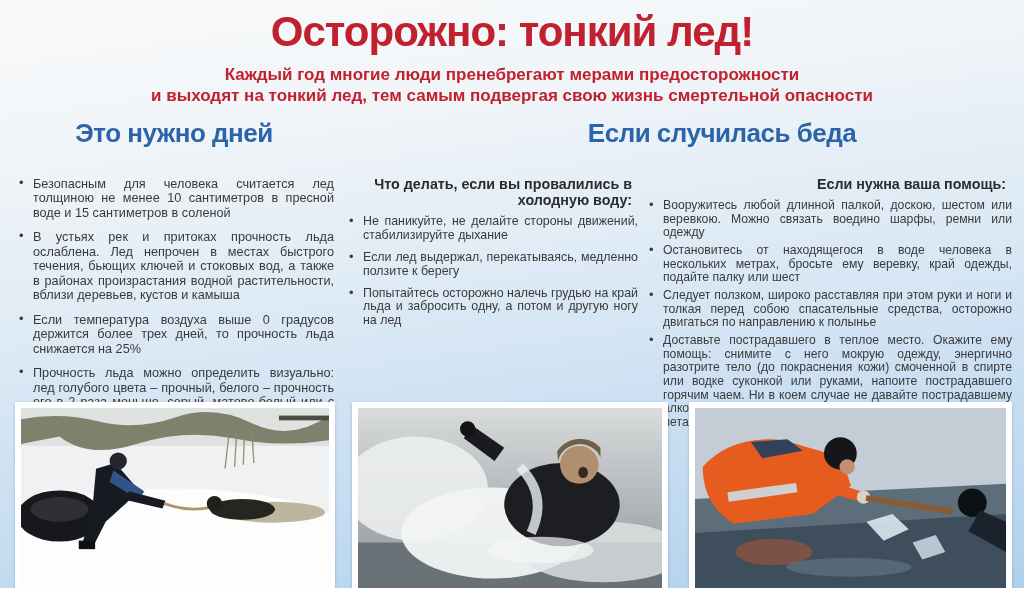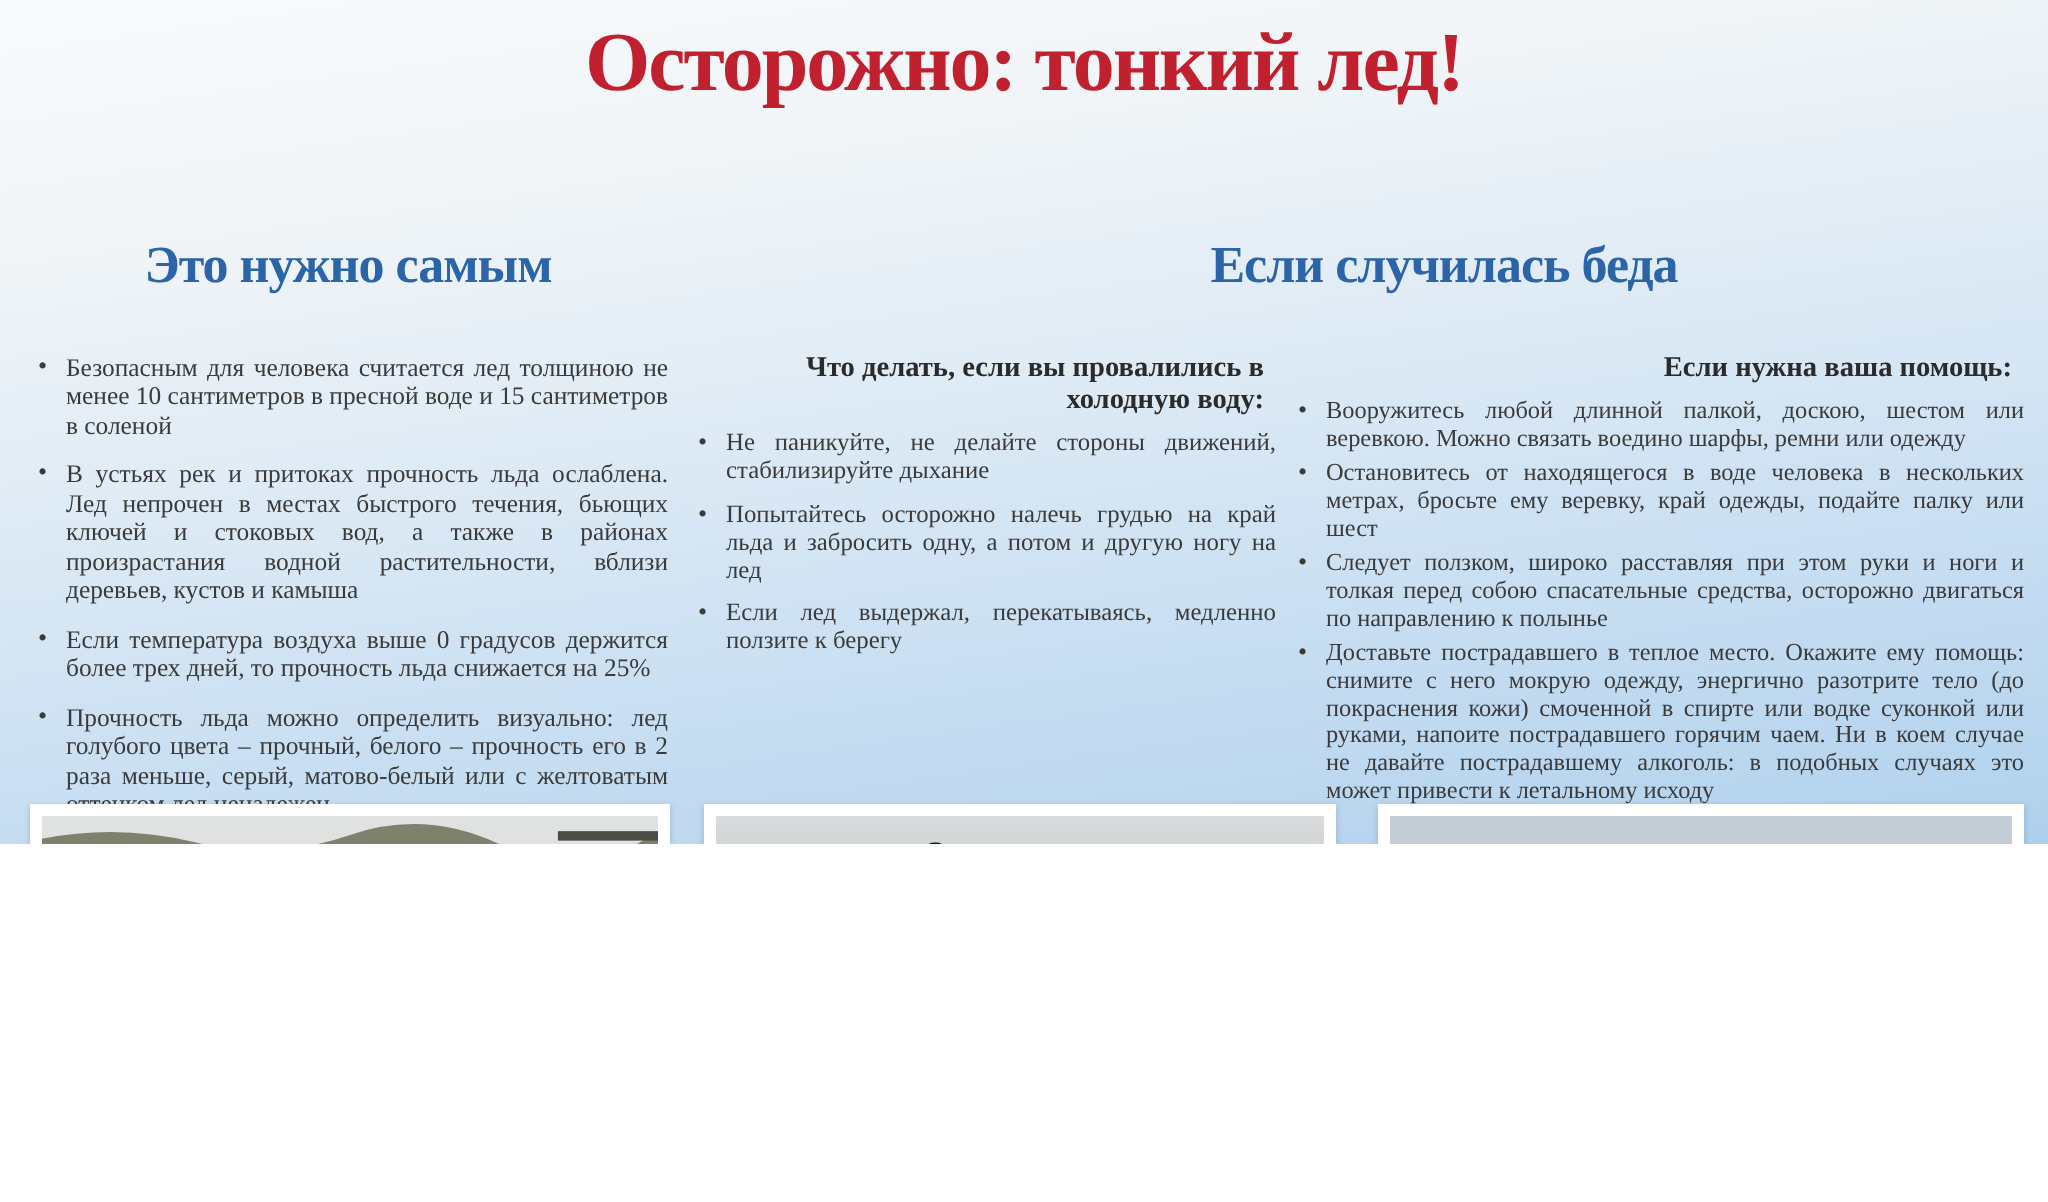--- a/index.html
+++ b/index.html
@@ -1,20 +1,20 @@
 <!DOCTYPE html>
 <html lang="ru"><head>
 <meta charset="utf-8">
 <style>
   html,body{margin:0;padding:0;}
   .poster{
     position:relative;
-    width:1024px;height:422px;
+    width:1024px;height:588px;
     overflow:hidden;
-    font-family:Liberation Serif, serif;
+    font-family:Liberation Sans, sans-serif;
     background:linear-gradient(172deg,#f9fafb 0%,#f1f5f8 22%,#ddeaf5 48%,#c8def2 72%,#b7d5ee 92%,#aed0ec 100%);
   }
   .title{
     position:absolute;top:8px;left:0;width:100%;
     text-align:center;
     font-size:42px;font-weight:bold;letter-spacing:-1px;
     color:#c1202f;
   }
   .subtitle{
     position:absolute;top:64px;left:0;width:100%;
@@ -64,39 +64,43 @@
   .photo-2{left:352px;width:316px;}
   .photo-3{left:689px;width:323px;}
 </style>
 </head>
 <body>
 
 <div class="poster">
 
   <div class="title">Осторожно: тонкий лед!</div>
 
+  <div class="subtitle">
+    <span>Каждый год многие люди пренебрегают мерами предосторожности</span>
+    <span>и выходят на тонкий лед, тем самым подвергая свою жизнь смертельной опасности</span>
+  </div>
 
-  <div class="section-heading heading-know">Это нужно самым</div>
+  <div class="section-heading heading-know">Это нужно дней</div>
   <div class="section-heading heading-trouble">Если случилась беда</div>
 
   <div class="col col-left">
     <ul class="bullets">
       <li>Безопасным для человека считается лед толщиною не менее 10 сантиметров в пресной воде и 15 сантиметров в соленой</li>
       <li>В устьях рек и притоках прочность льда ослаблена. Лед непрочен в местах быстрого течения, бьющих ключей и стоковых вод, а также в районах произрастания водной растительности, вблизи деревьев, кустов и камыша</li>
       <li>Если температура воздуха выше 0 градусов держится более трех дней, то прочность льда снижается на 25%</li>
       <li>Прочность льда можно определить визуально: лед голубого цвета – прочный, белого – прочность его в 2 раза меньше, серый, матово-белый или с желтоватым оттенком лед ненадежен</li>
     </ul>
   </div>
 
   <div class="col col-mid">
     <div class="subhead">Что делать, если вы провалились в холодную воду:</div>
     <ul class="bullets">
       <li>Не паникуйте, не делайте стороны движений, стабилизируйте дыхание</li>
+      <li>Если лед выдержал, перекатываясь, медленно ползите к берегу</li>
       <li>Попытайтесь осторожно налечь грудью на край льда и забросить одну, а потом и другую ногу на лед</li>
-      <li>Если лед выдержал, перекатываясь, медленно ползите к берегу</li>
     </ul>
   </div>
 
   <div class="col col-right">
     <div class="subhead">Если нужна ваша помощь:</div>
     <ul class="bullets">
       <li>Вооружитесь любой длинной палкой, доскою, шестом или веревкою. Можно связать воедино шарфы, ремни или одежду</li>
       <li>Остановитесь от находящегося в воде человека в нескольких метрах, бросьте ему веревку, край одежды, подайте палку или шест</li>
       <li>Следует ползком, широко расставляя при этом руки и ноги и толкая перед собою спасательные средства, осторожно двигаться по направлению к полынье</li>
       <li>Доставьте пострадавшего в теплое место. Окажите ему помощь: снимите с него мокрую одежду, энергично разотрите тело (до покраснения кожи) смоченной в спирте или водке суконкой или руками, напоите пострадавшего горячим чаем. Ни в коем случае не давайте пострадавшему алкоголь: в подобных случаях это может привести к летальному исходу</li>

